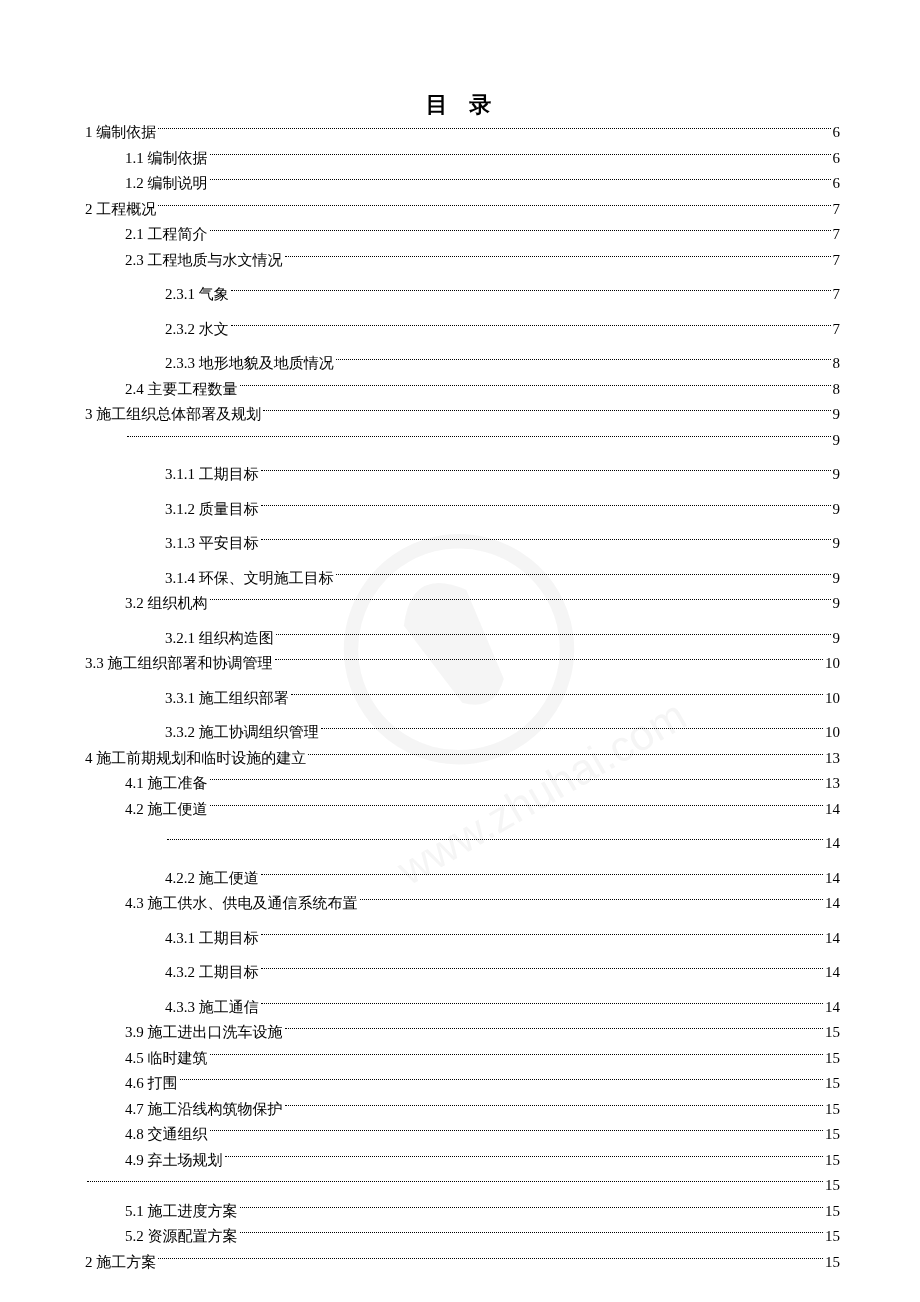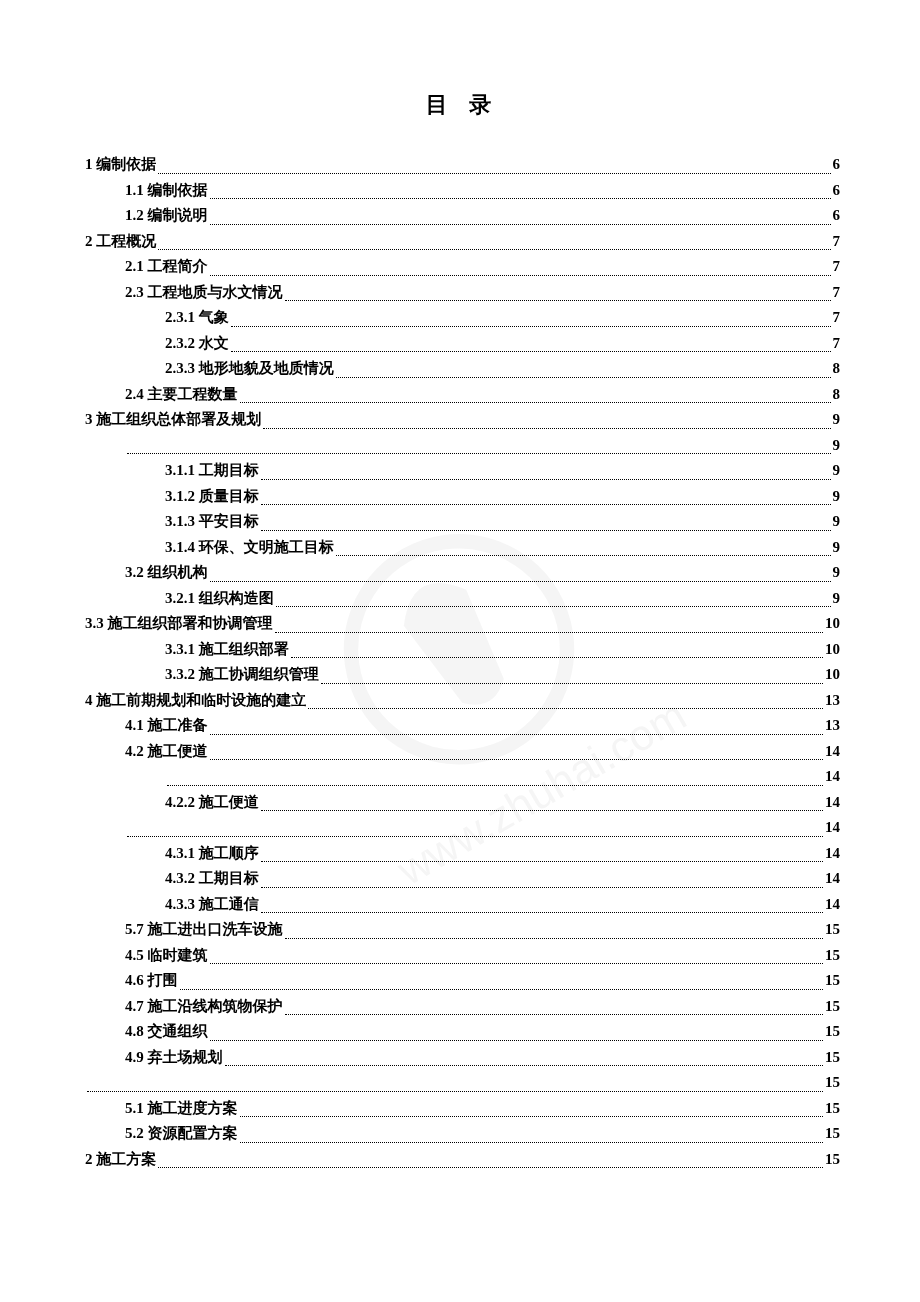--- a/index.html
+++ b/index.html
@@ -13,47 +13,45 @@
       background: #ffffff;
       font-family: "SimSun", "宋体", serif;
       padding: 90px 80px 60px 85px;
       position: relative;
     }
     .title {
       text-align: center;
       font-size: 22px;
       font-weight: bold;
       letter-spacing: 8px;
-      margin-bottom: 32px;
     }
     .toc-entry {
       display: flex;
-      align-items: flex-end;
+      align-items: center;
       font-size: 15px;
       line-height: 25.5px;
       white-space: nowrap;
-      font-weight: bold;
     }
     .toc-text {
       flex-shrink: 0;
     }
     .toc-dots {
       flex: 1;
       border-bottom: 1.5px dotted #000;
       margin: 0 2px;
       position: relative;
       top: -4px;
       min-width: 10px;
     }
     .toc-page {
       flex-shrink: 0;
     }
     .level-0 { padding-left: 0; }
     .level-1 { padding-left: 40px; }
-    .level-2 { padding-left: 80px; }
+    .level-2 { padding-left: 80px; margin-top: 9px; }
     .watermark {
       position: absolute;
       top: 50%;
       left: 50%;
       transform: translate(-50%, -50%) rotate(-30deg);
       pointer-events: none;
       opacity: 0.08;
       z-index: 0;
     }
     .watermark svg {
@@ -201,40 +199,41 @@
       <div class="toc-entry level-2">
         <span class="toc-dots"></span>
         <span class="toc-page">14</span>
       </div>
       <div class="toc-entry level-2">
         <span class="toc-text">4.2.2 施工便道</span>
         <span class="toc-dots"></span>
         <span class="toc-page">14</span>
       </div>
       <div class="toc-entry level-1">
-        <span class="toc-dots"></span>
-        <span class="toc-page">14</span>
-      </div>
-      <div class="toc-entry level-2">
-        <span class="toc-text">4.3.1 施工顺序</span>
+        <span class="toc-text">4.3 施工供水、供电及通信系统布置</span>
+        <span class="toc-dots"></span>
+        <span class="toc-page">14</span>
+      </div>
+      <div class="toc-entry level-2">
+        <span class="toc-text">4.3.1 工期目标</span>
         <span class="toc-dots"></span>
         <span class="toc-page">14</span>
       </div>
       <div class="toc-entry level-2">
         <span class="toc-text">4.3.2 工期目标</span>
         <span class="toc-dots"></span>
         <span class="toc-page">14</span>
       </div>
       <div class="toc-entry level-2">
         <span class="toc-text">4.3.3 施工通信</span>
         <span class="toc-dots"></span>
         <span class="toc-page">14</span>
       </div>
       <div class="toc-entry level-1">
-        <span class="toc-text">5.7 施工进出口洗车设施</span>
+        <span class="toc-text">3.9 施工进出口洗车设施</span>
         <span class="toc-dots"></span>
         <span class="toc-page">15</span>
       </div>
       <div class="toc-entry level-1">
         <span class="toc-text">4.5 临时建筑</span>
         <span class="toc-dots"></span>
         <span class="toc-page">15</span>
       </div>
       <div class="toc-entry level-1">
         <span class="toc-text">4.6 打围</span>

